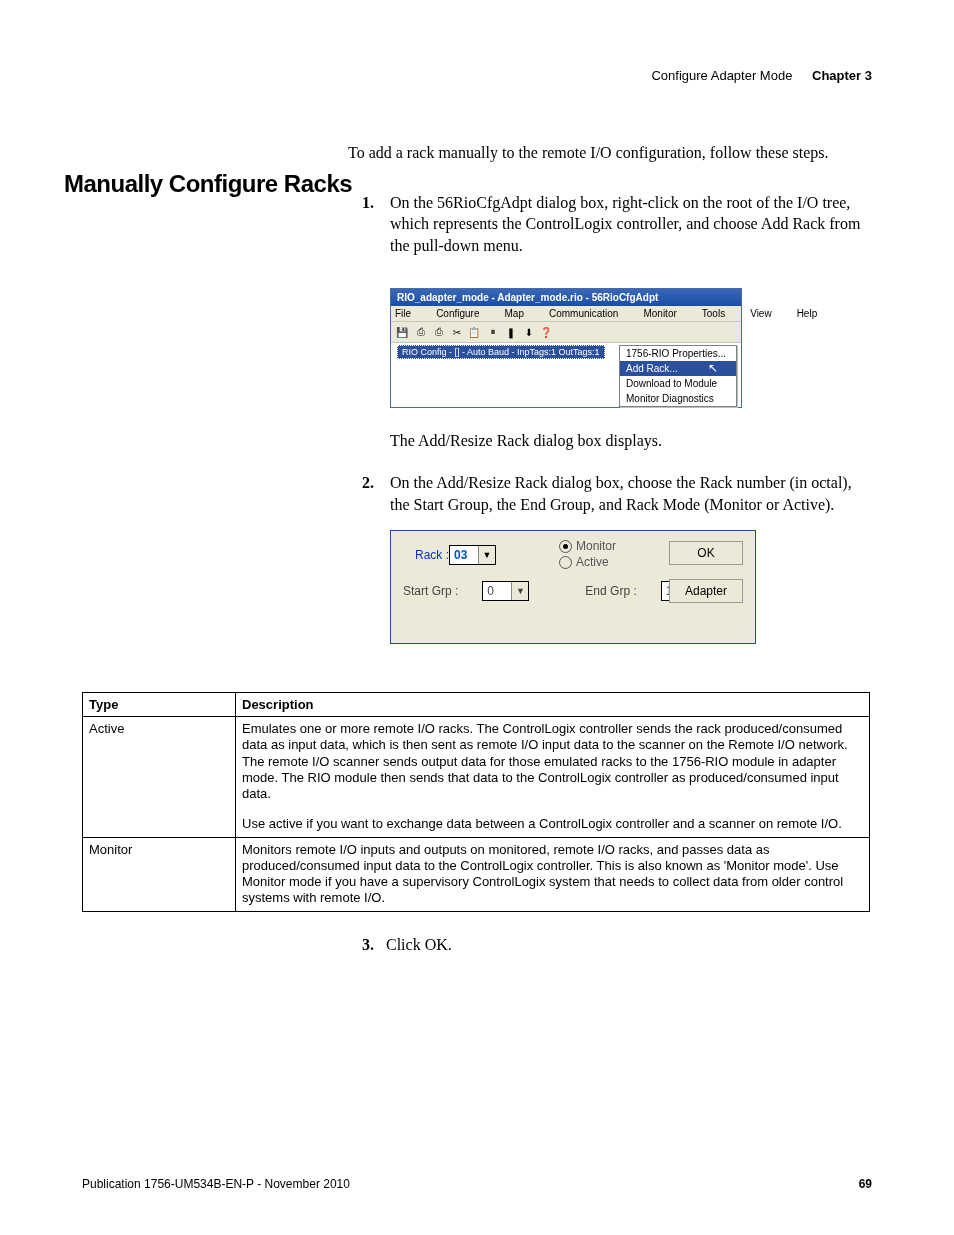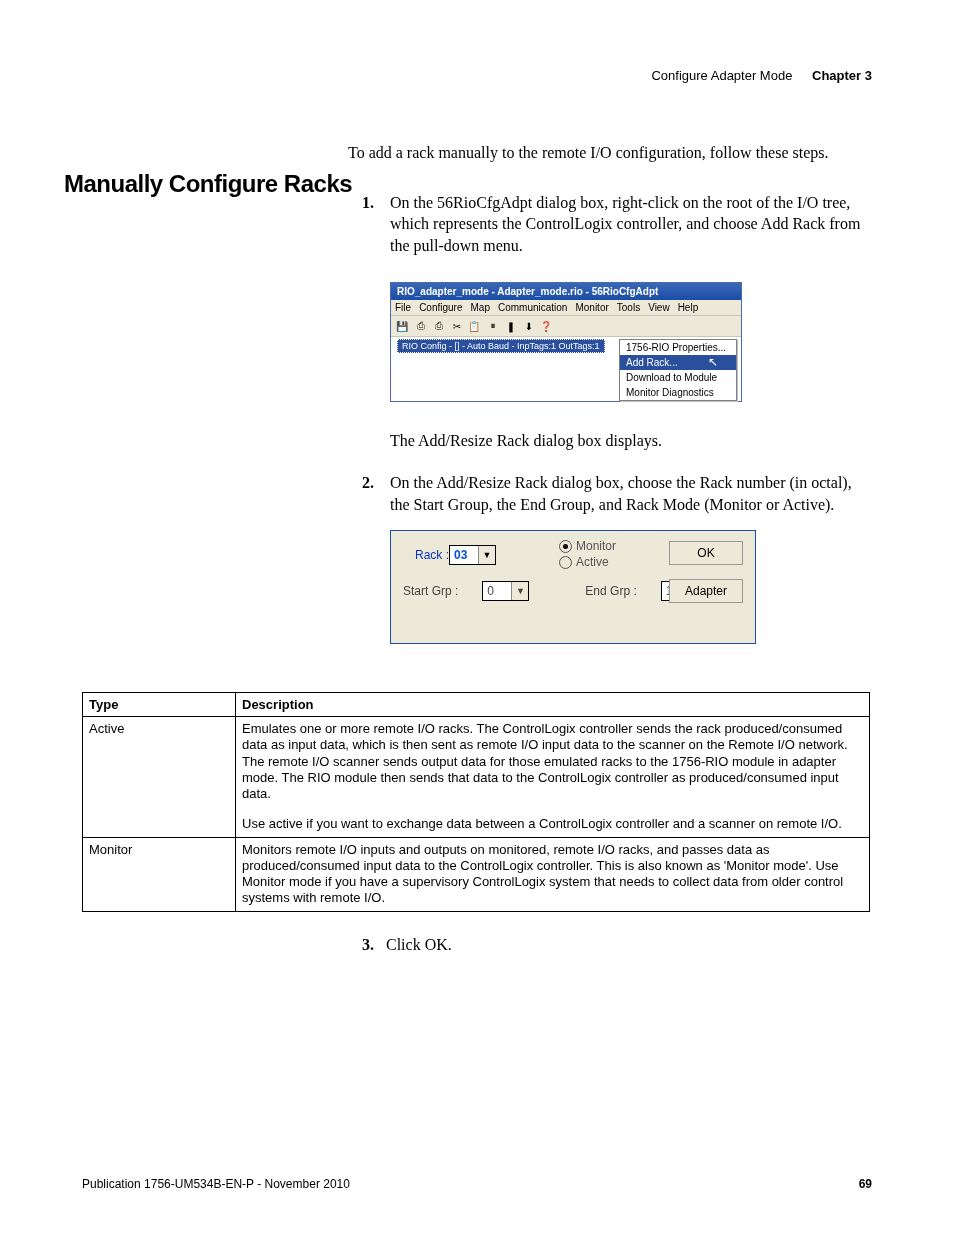--- a/index.html
+++ b/index.html
@@ -52,21 +52,21 @@
     line-height: 1.35;
   }
   .intro { margin-bottom: 28px; }
   .step { position: relative; padding-left: 42px; margin-bottom: 10px; }
   .step .num { position: absolute; left: 14px; font-weight: 700; }
 
   
   .dlg1 {
     position: absolute;
     left: 390px;
-    top: 282px;
+    top: 288px;
     width: 350px;
     font-family: Tahoma, Arial, sans-serif;
     font-size: 10px;
     border: 1px solid #4a6aa7;
     background: #fff;
   }
   .dlg1 .titlebar {
     background: linear-gradient(#3a68b7, #1b4da6);
     color: #fff;
     padding: 3px 6px;
@@ -75,21 +75,21 @@
     white-space: nowrap;
     overflow: hidden;
   }
   .dlg1 .menubar {
     padding: 2px 4px;
     font-size: 10px;
     color: #000;
     background: #ece9d8;
     border-bottom: 1px solid #c9c6b8;
     display: flex;
-    gap: 8px;
+    gap: 25px;
   }
   .dlg1 .toolbar {
     padding: 2px 4px;
     background: #ece9d8;
     border-bottom: 1px solid #c9c6b8;
     display: flex;
     gap: 2px;
   }
   .dlg1 .toolbar .tb {
     width: 16px; height: 16px;

